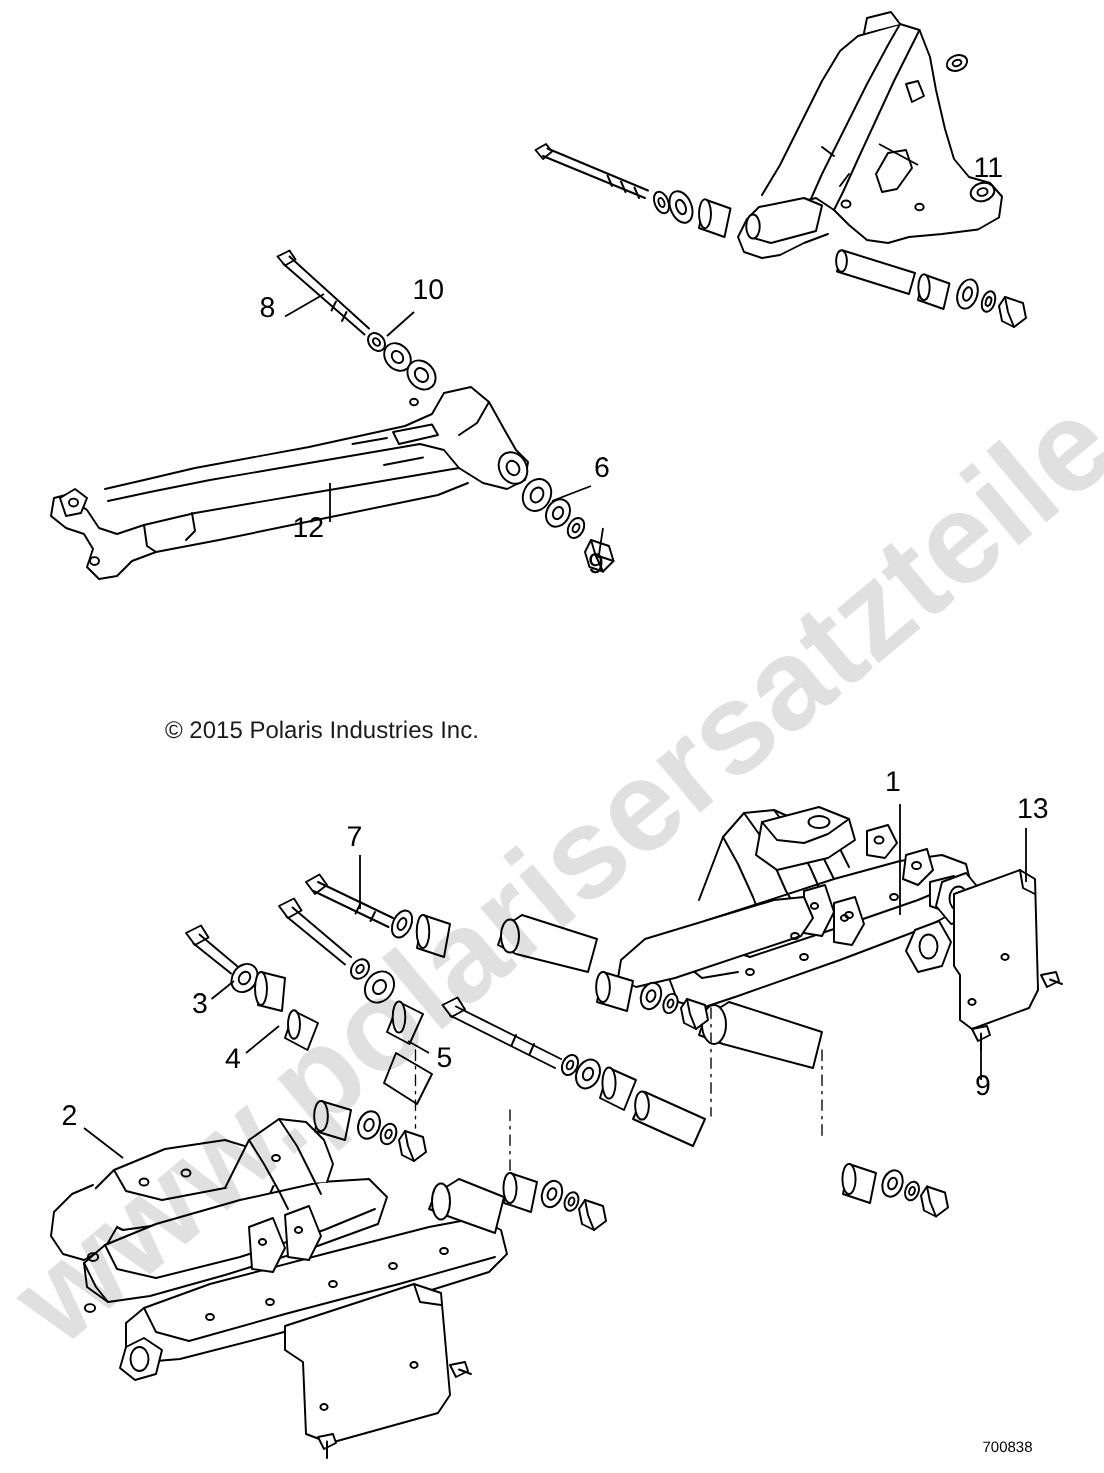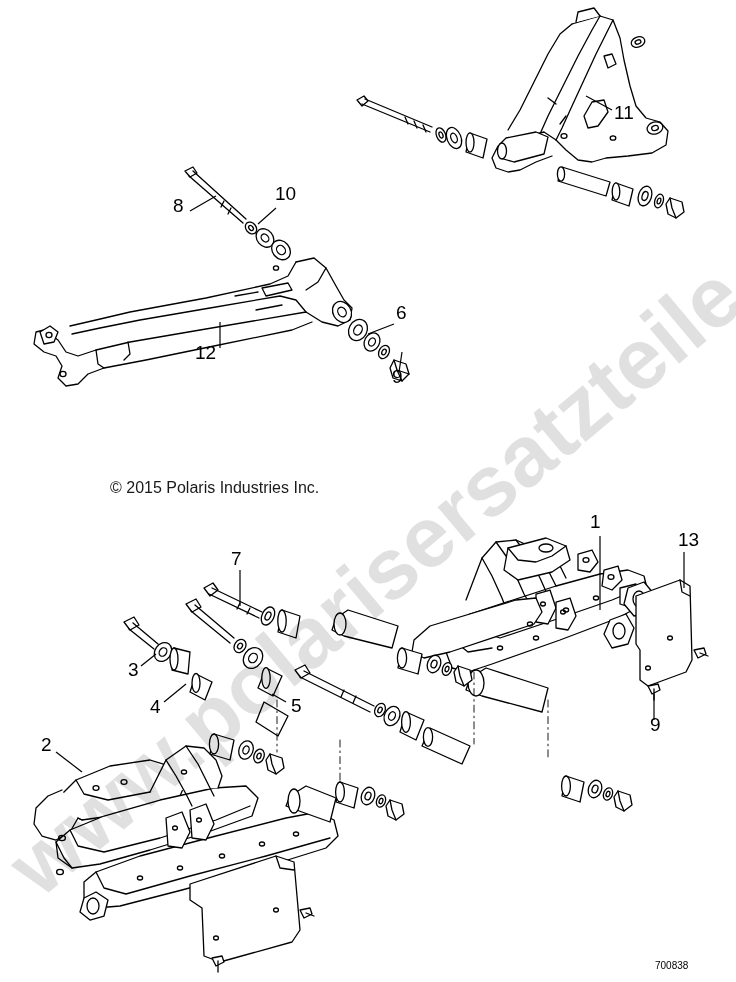--- a/index.html
+++ b/index.html
@@ -412,21 +412,21 @@
   <div class="callout" style="left:590px;  top:512px;">1</div>
   <div class="callout" style="left:41px;   top:735px;">2</div>
   <div class="callout" style="left:128px;  top:660px;">3</div>
   <div class="callout" style="left:150px;  top:697px;">4</div>
   <div class="callout" style="left:291px;  top:696px;">5</div>
   <div class="callout" style="left:396px;  top:303px;">6</div>
   <div class="callout" style="left:231px;  top:549px;">7</div>
   <div class="callout" style="left:173px;  top:196px;">8</div>
   <div class="callout" style="left:392px;  top:367px;">9</div>
   <div class="callout" style="left:275px;  top:184px;text-align:right;">10</div>
-  <div class="callout" style="left:614px;  top:103px;">11</div>
+  <div class="callout" style="left:649px;  top:103px;">11</div>
   <div class="callout" style="left:195px;  top:343px;text-align:center;">12</div>
   <div class="callout" style="left:678px;  top:530px;">13</div>
   <div class="callout" style="left:650px;  top:715px;">9</div>
 
   <div id="copyright">© 2015 Polaris Industries Inc.</div>
   <div id="partnumber">700838</div>
 
 </div>
 
 </body></html>

